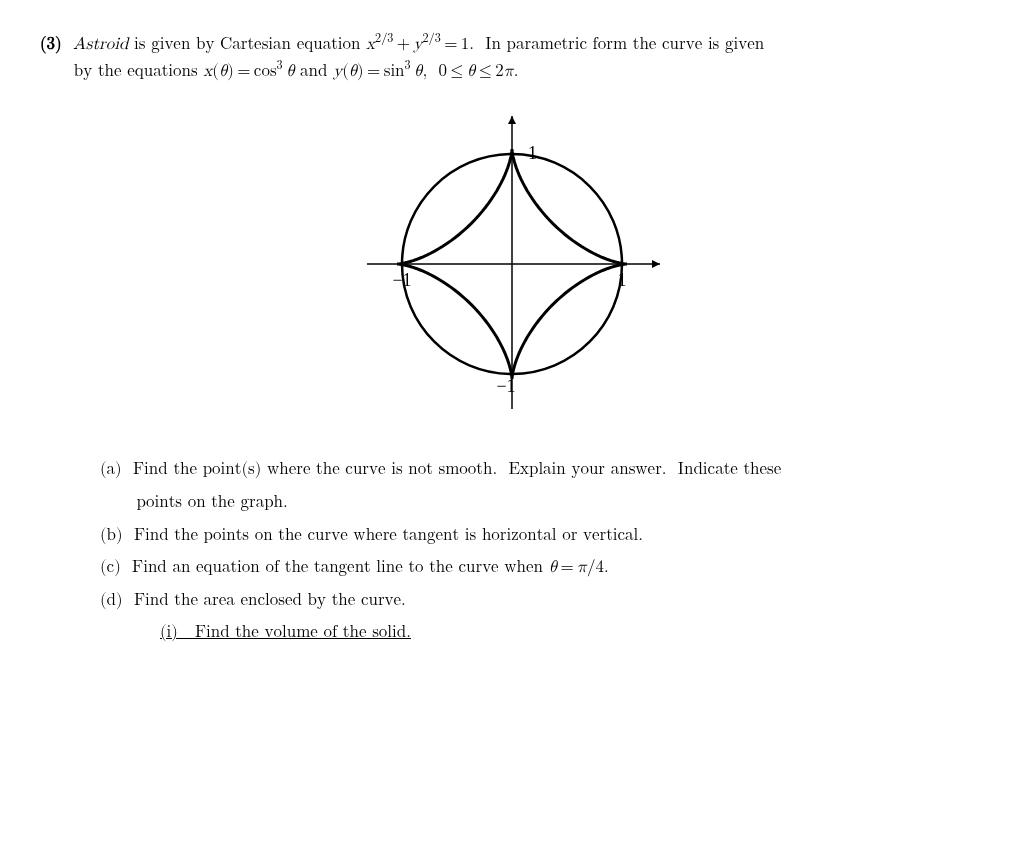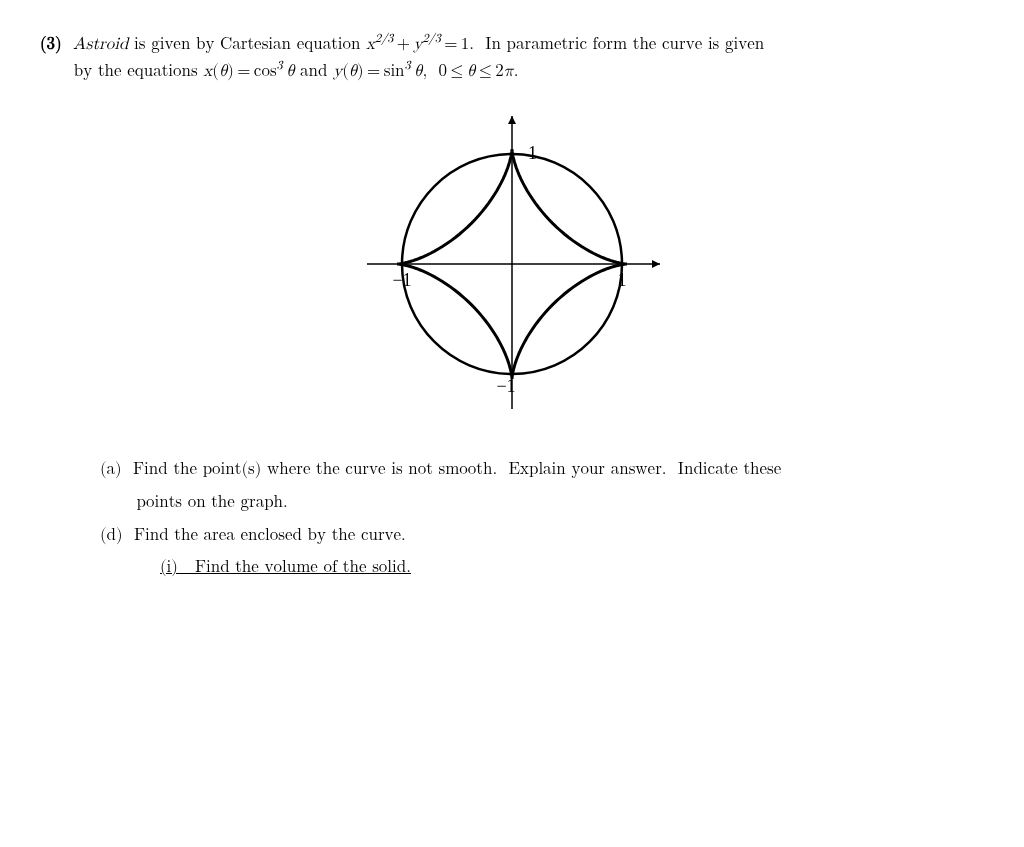--- a/index.html
+++ b/index.html
@@ -15,21 +15,20 @@
     .problem-text {
       line-height: 1.6;
       margin-bottom: 20px;
     }
     em {
     }
     sup {
       font-size: 0.72em;
       vertical-align: super;
       line-height: 0;
-      font-style: italic;
     }
     .graph-container {
       display: flex;
       justify-content: center;
       margin: 10px 0 30px 0;
     }
     .graph-wrapper {
       position: relative;
       width: 320px;
       height: 320px;
@@ -112,20 +111,26 @@
   </div>
 
   <div class="questions">
     <div class="item">
       (a) &nbsp;Find the point(s) where the curve is not smooth. &nbsp;Explain your answer. &nbsp;Indicate these
     </div>
     <div class="item" style="margin-left: 2.15em;">
       points on the graph.
     </div>
     <div class="item">
+      (b) &nbsp;Find the points on the curve where tangent is horizontal or vertical.
+    </div>
+    <div class="item">
+      (c) &nbsp;Find an equation of the tangent line to the curve when <em>θ</em> = <em>π</em>/4.
+    </div>
+    <div class="item">
       (d) &nbsp;Find the area enclosed by the curve.
     </div>
     <div class="item sub-item">
       (i) &nbsp;&nbsp;Find the volume of the solid.
     </div>
   </div>
 
 </div>
 
 </body></html>

